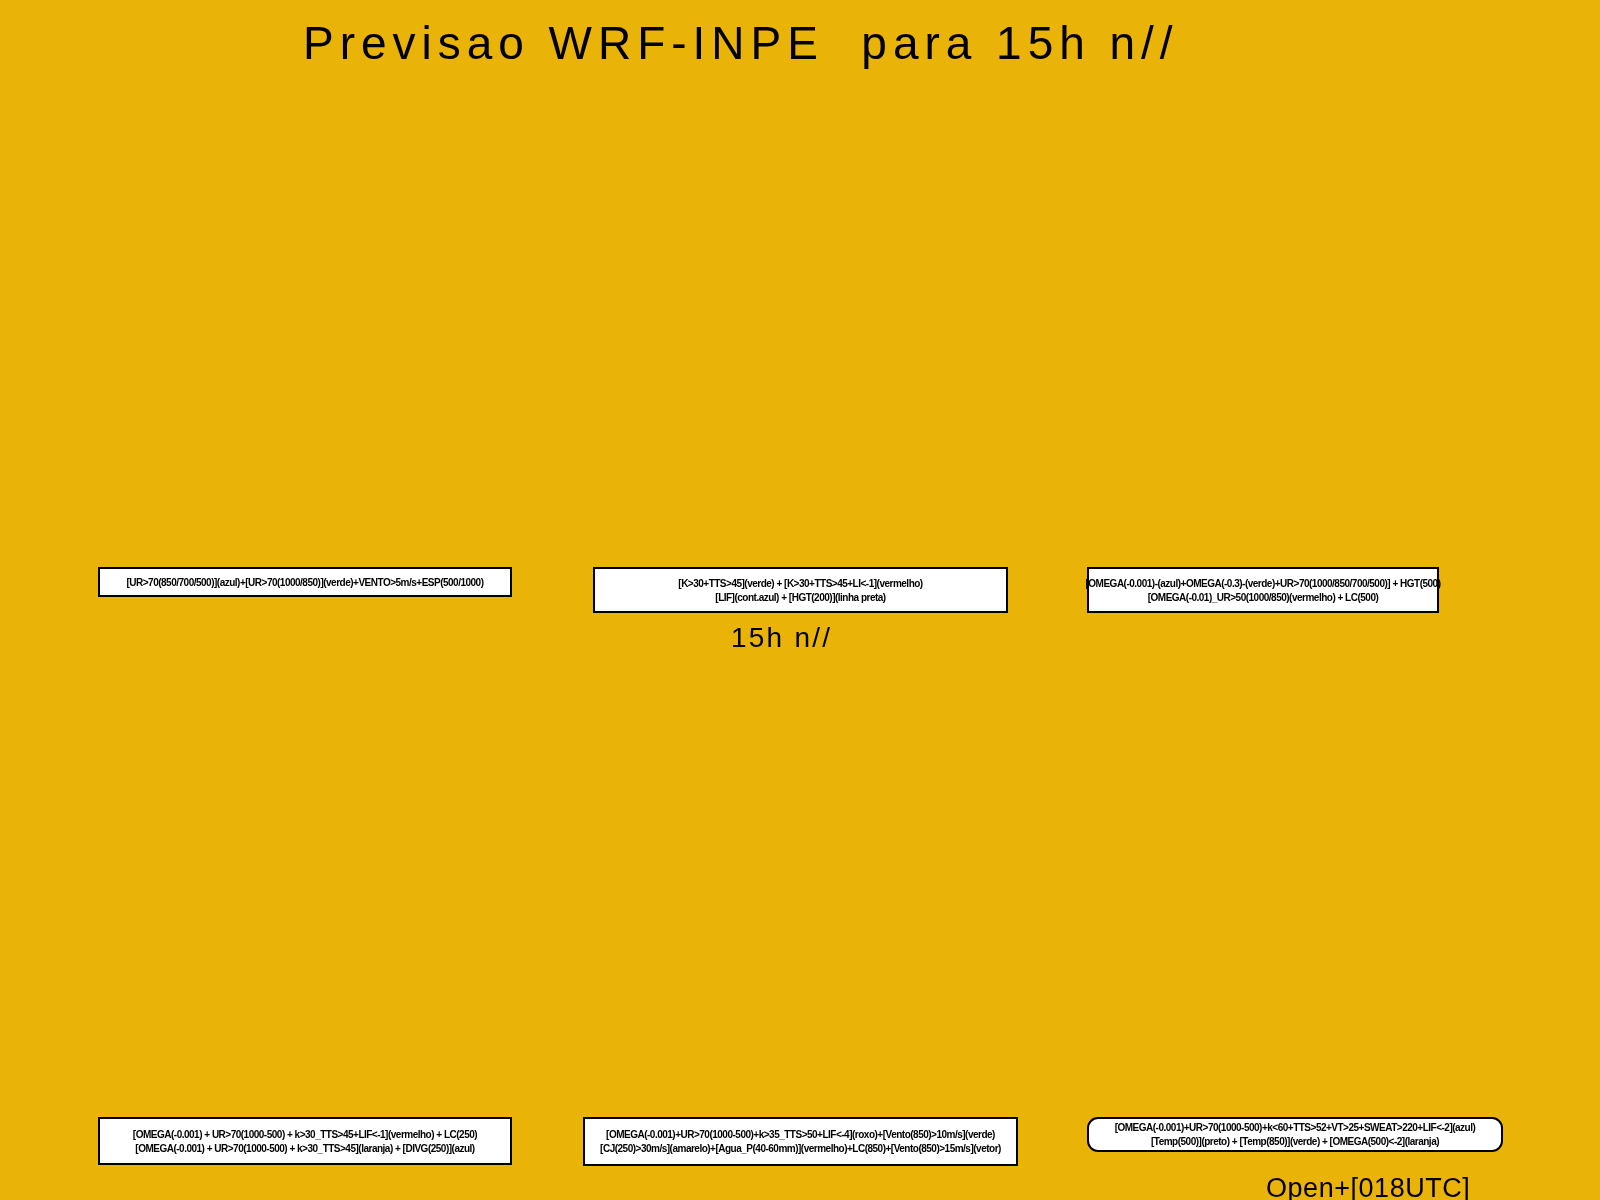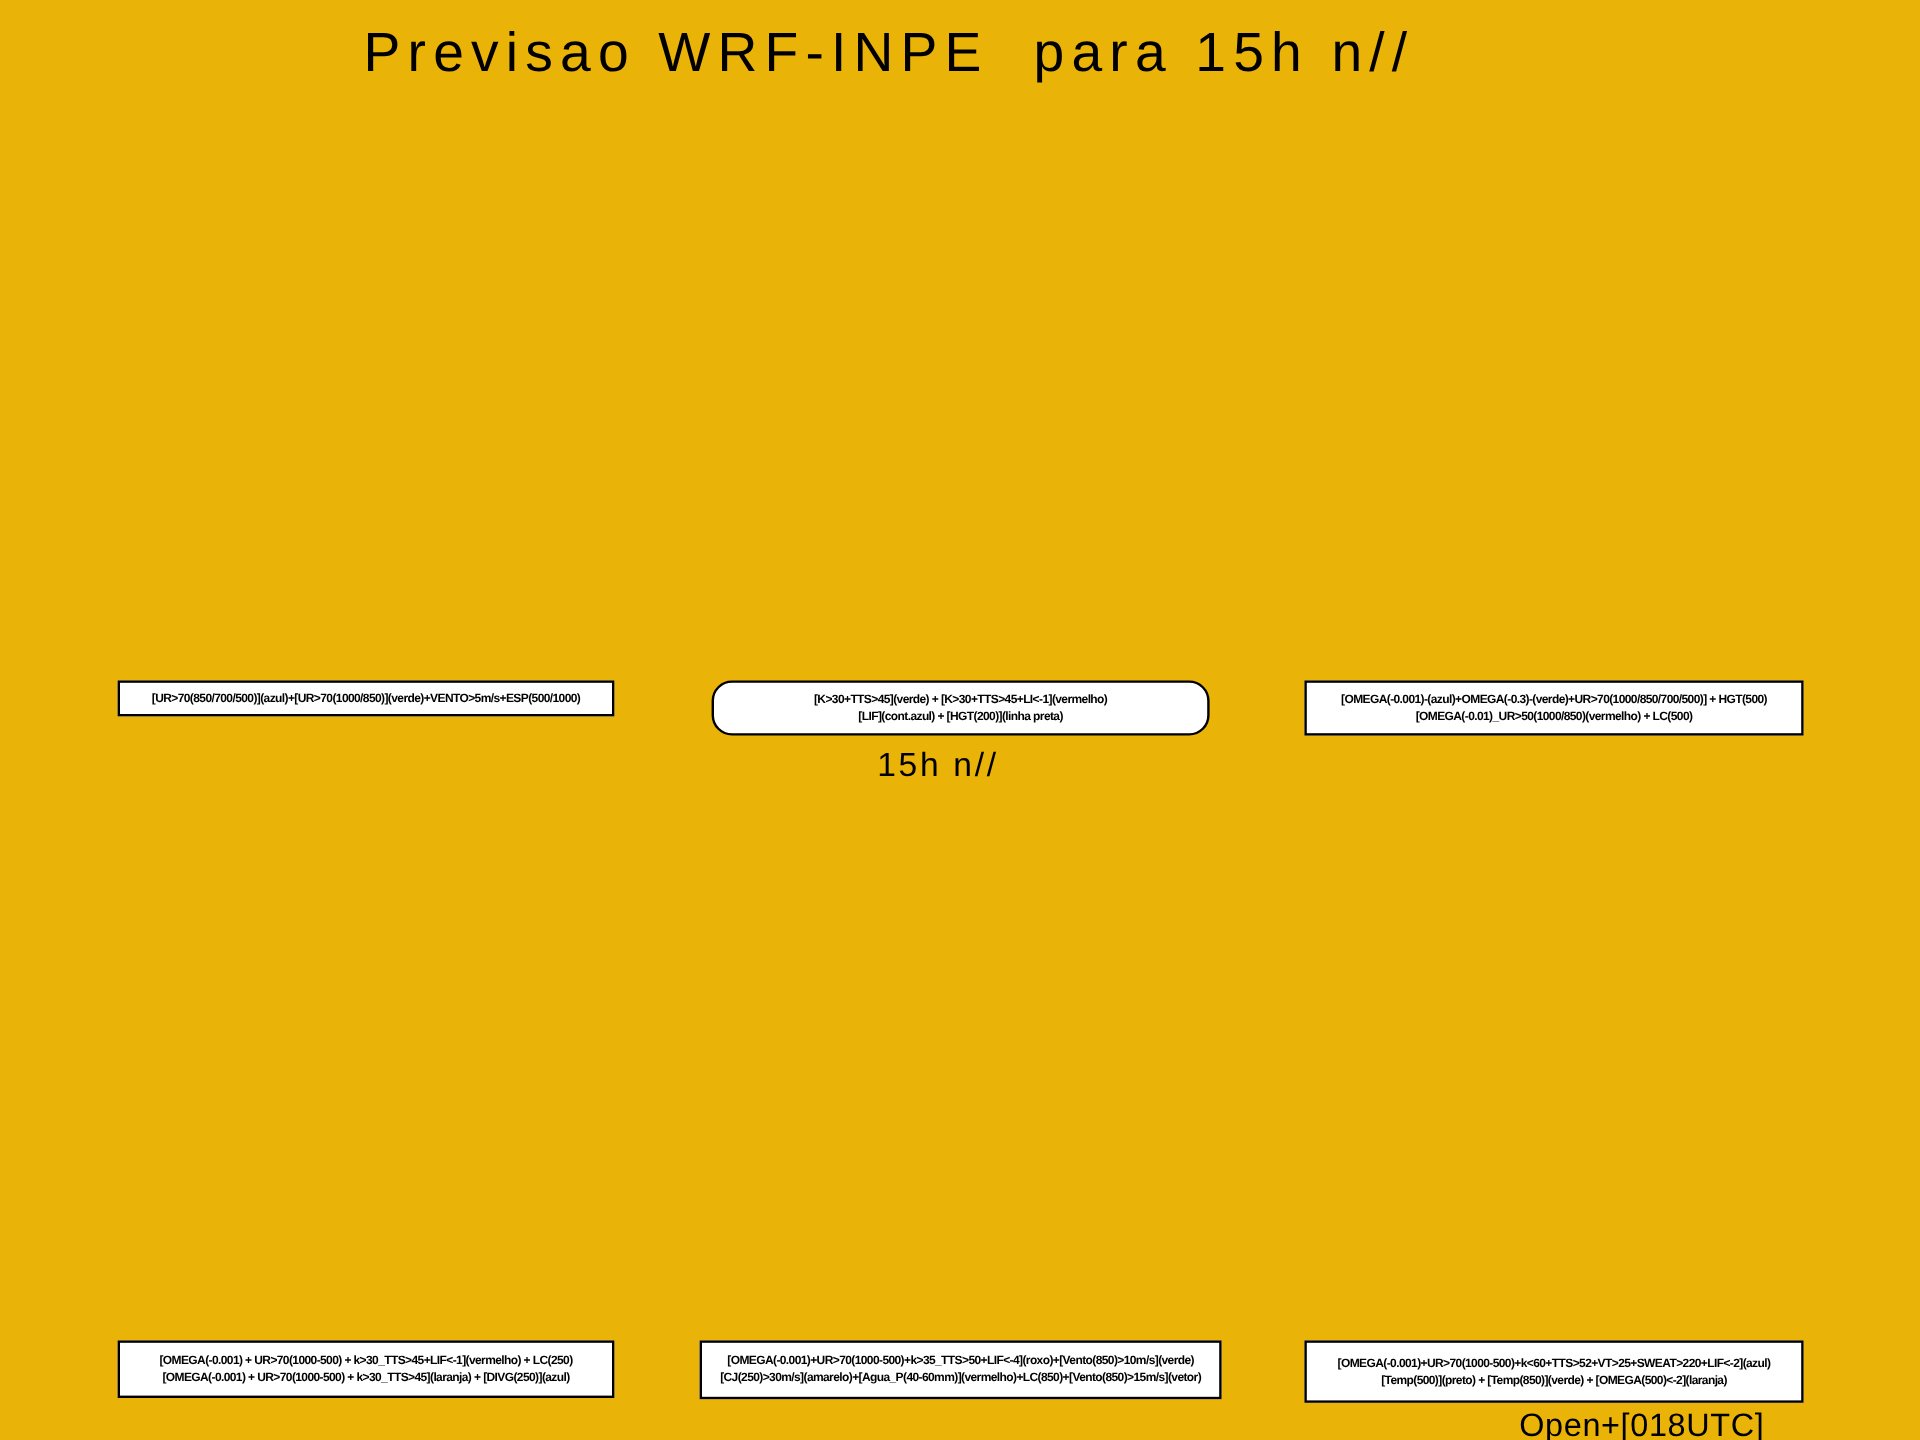--- a/index.html
+++ b/index.html
@@ -61,25 +61,25 @@
     font-family: "Liberation Sans", sans-serif;
     font-weight: bold;
     font-size: 10px;
     line-height: 13px;
     letter-spacing: -0.5px;
     white-space: nowrap;
     color: #000000;
   }
   .pline:empty { display: none; }
   #panel-tl { left: 98px;   top: 567px;  width: 414px; height: 30px; }
-  #panel-tc { left: 593px;  top: 567px;  width: 415px; height: 46px; border-radius: 17px; }
-  #panel-tr { left: 1087px; top: 567px;  width: 416px; height: 46px; }
+  #panel-tc { left: 593px;  top: 567px;  width: 415px; height: 46px; }
+  #panel-tr { left: 1087px; top: 567px;  width: 352px; height: 46px; }
   #panel-bl { left: 98px;   top: 1117px; width: 414px; height: 48px; }
   #panel-bc { left: 583px;  top: 1117px; width: 435px; height: 49px; justify-content: center; }
-  #panel-br { left: 1087px; top: 1117px; width: 416px; height: 52px; }
+  #panel-br { left: 1087px; top: 1117px; width: 416px; height: 35px; border-radius: 11px; }
 </style>
 </head>
 <body>
 
 <div class="page">
 
   <div class="title">Previsao WRF-INPE  para 15h n//</div>
 
   <div class="panel" id="panel-tl">
     <div class="pline">[UR&gt;70(850/700/500)](azul)+[UR&gt;70(1000/850)](verde)+VENTO&gt;5m/s+ESP(500/1000)</div>

